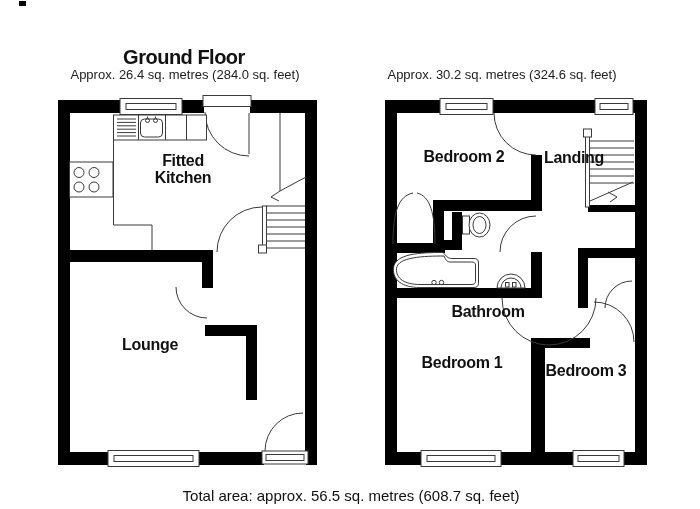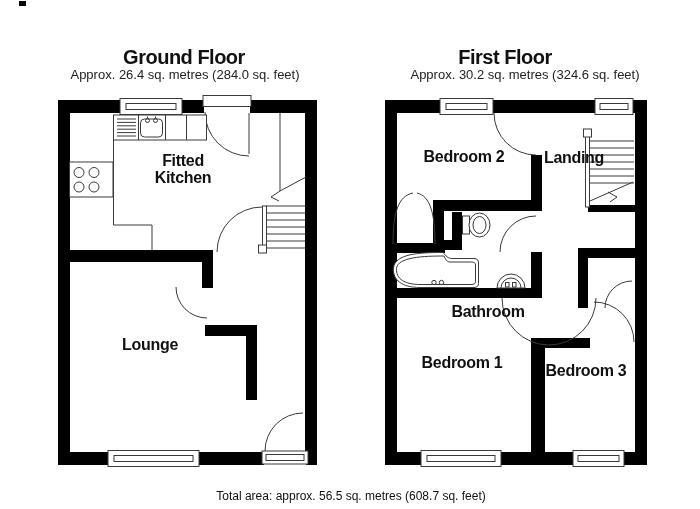--- a/index.html
+++ b/index.html
@@ -5,21 +5,21 @@
   html,body{margin:0;padding:0;background:#fff;}
   #screenshot{
     position:relative;width:700px;height:509px;background:#ffffff;
     font-family:"Liberation Sans","DejaVu Sans",sans-serif;overflow:hidden;
   }
   #plan-svg{position:absolute;left:0;top:0;}
   .label{position:absolute;transform:translateX(-50%);text-align:center;color:#111;}
   .floor-title{font-size:20px;font-weight:bold;letter-spacing:-0.5px;line-height:22px;white-space:nowrap;}
   .floor-sub{font-size:13px;line-height:13px;white-space:nowrap;color:#222;}
   .room-label{font-size:16px;font-weight:bold;line-height:17px;letter-spacing:-0.3px;}
-  .total-label{font-size:12px;line-height:18px;white-space:nowrap;color:#111;}
+  .total-label{font-size:15px;line-height:18px;white-space:nowrap;color:#111;}
 </style>
 </head>
 <body>
 
 <div id="screenshot">
 
   <svg id="plan-svg" width="700" height="509" viewBox="0 0 700 509" fill="none" stroke="none">
 
     <rect x="19" y="1" width="7" height="5" fill="#000"></rect>
 
@@ -194,22 +194,21 @@
       <path d="M500,252 A36,36 0 0 1 536,216" stroke="#3a3a3a" stroke-width="1"></path>
       <path d="M502,298 A47,47 0 0 0 596,298" stroke="#3a3a3a" stroke-width="1"></path>
       <path d="M605,308 A27,27 0 0 1 632,281" stroke="#3a3a3a" stroke-width="1"></path>
       <path d="M594,302 A40,40 0 0 1 634,342" stroke="#3a3a3a" stroke-width="1"></path>
     </g>
   </svg>
 
   <div class="label floor-title" style="left:184px;top:46px;">Ground Floor</div>
   <div class="label floor-sub" style="left:185px;top:68px;">Approx. 26.4 sq. metres (284.0 sq. feet)</div>
 
-  <div class="label floor-title" style="left:505px;top:46px;">First Floor</div>
-  <div class="label floor-sub" style="left:502px;top:68px;margin-left:23px;">Approx. 30.2 sq. metres (324.6 sq. feet)</div>
+  <div class="label floor-sub" style="left:502px;top:68px;">Approx. 30.2 sq. metres (324.6 sq. feet)</div>
 
   <div class="label room-label" style="left:183px;top:152px;width:90px;">Fitted Kitchen</div>
   <div class="label room-label" style="left:150px;top:336px;">Lounge</div>
 
   <div class="label room-label" style="left:464px;top:148px;white-space:nowrap;">Bedroom 2</div>
   <div class="label room-label" style="left:574px;top:149px;white-space:nowrap;">Landing</div>
   <div class="label room-label" style="left:488px;top:256px;white-space:nowrap;margin-top:47px;">Bathroom</div>
   <div class="label room-label" style="left:462px;top:354px;white-space:nowrap;">Bedroom 1</div>
   <div class="label room-label" style="left:586px;top:362px;white-space:nowrap;">Bedroom 3</div>
 

